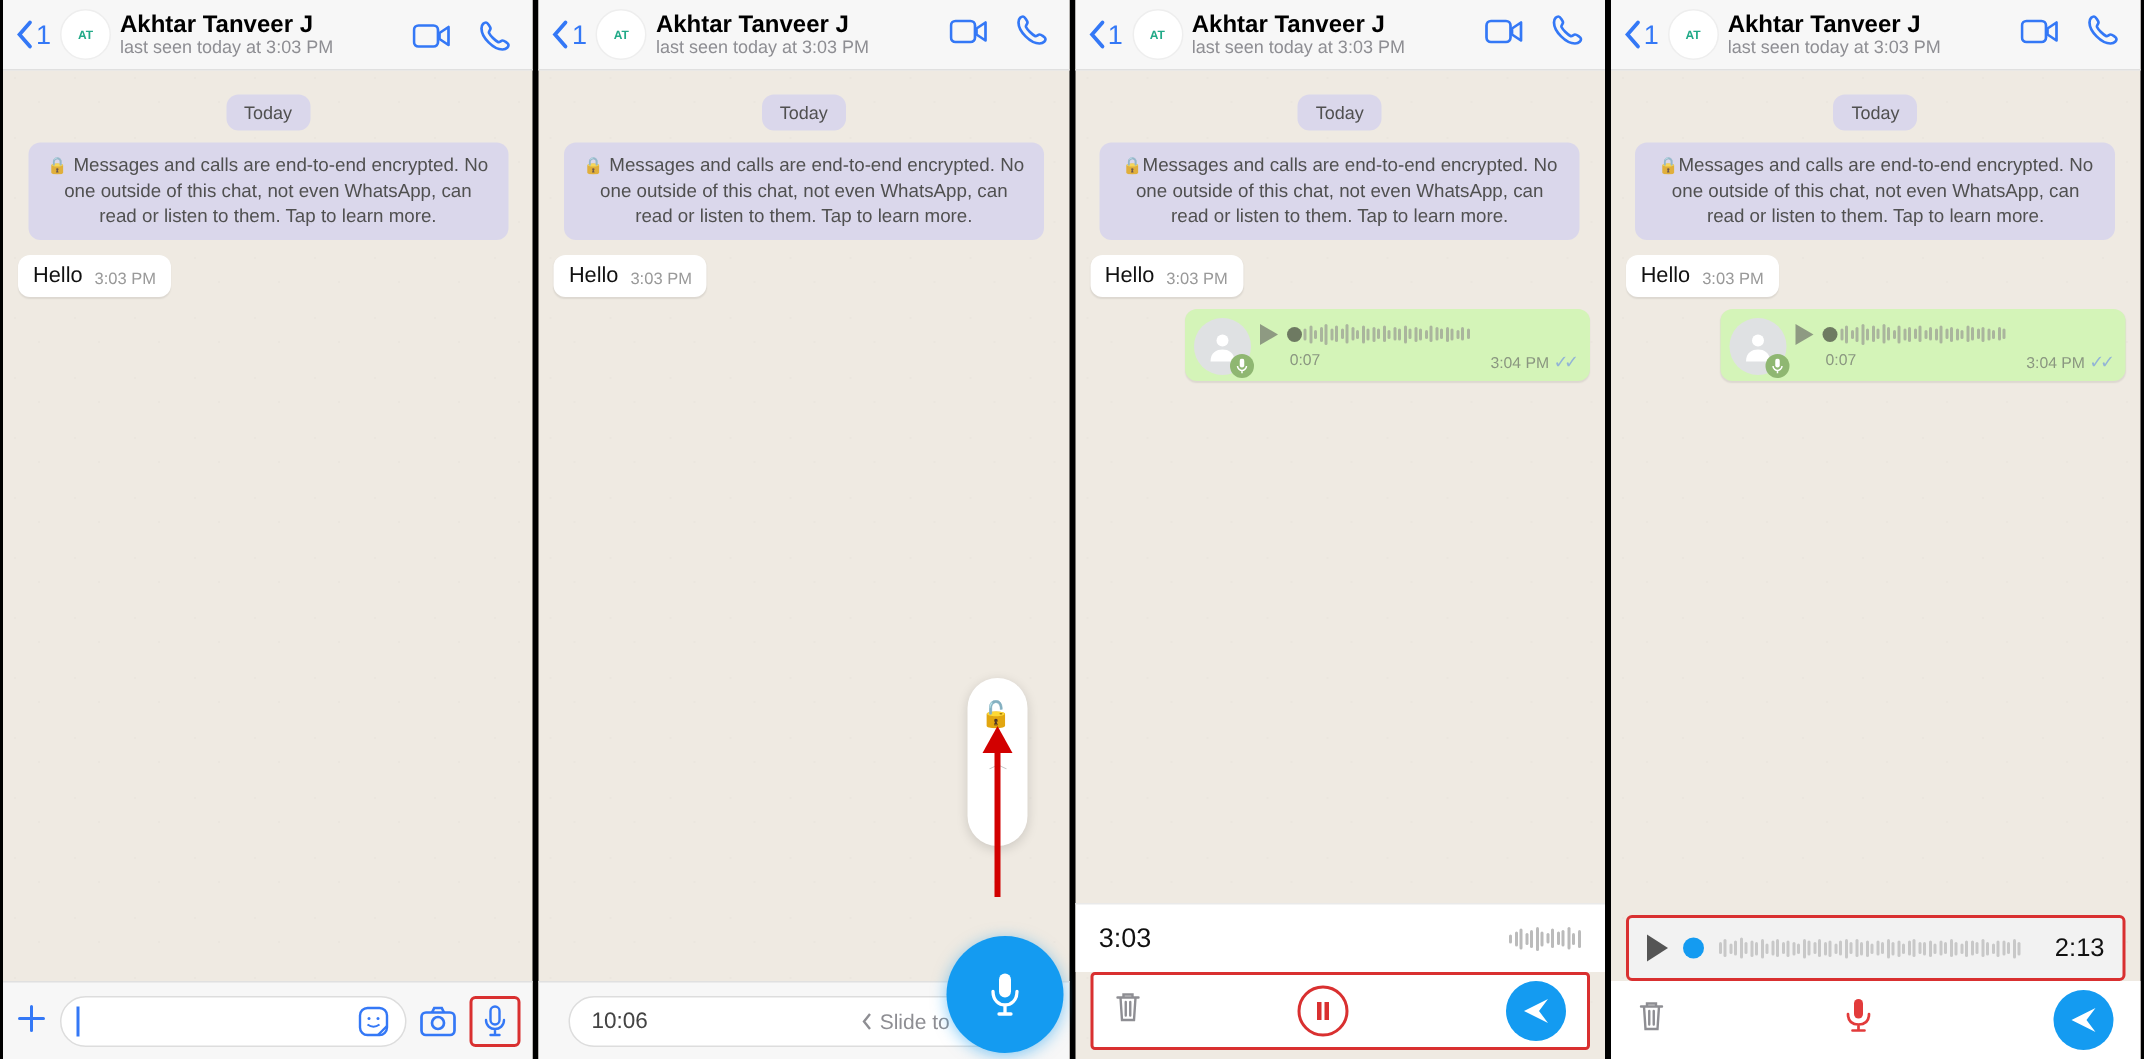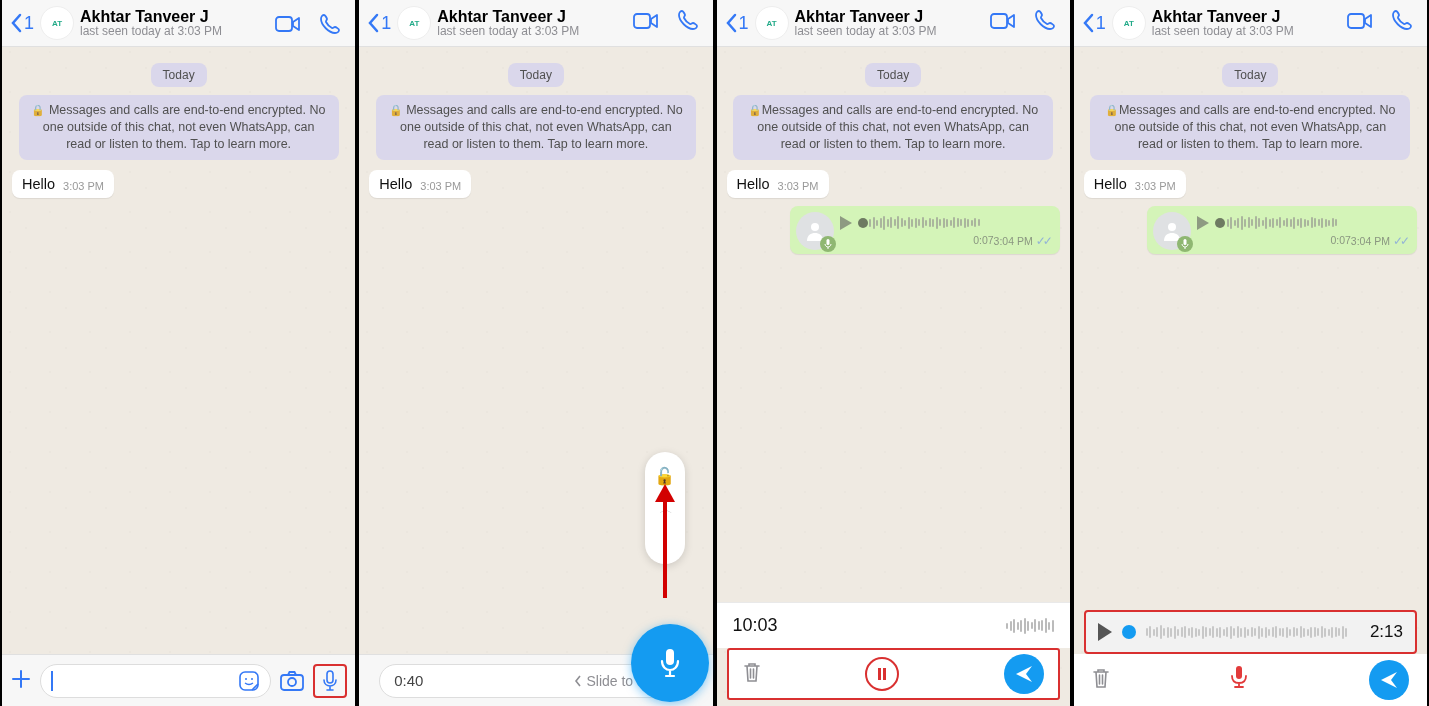--- a/index.html
+++ b/index.html
@@ -24,21 +24,21 @@
   .msg-time { font-size: 11px; color: #999; }
   .voice-out { align-self: flex-end; background: #d4f4b8; border-radius: 8px; padding: 6px 8px 4px 6px; display: flex; align-items: center; gap: 6px; margin-top: 8px; width: 270px; box-shadow: 0 1px 1px rgba(0,0,0,.08); position: relative; }
   .voice-av { width: 38px; height: 38px; border-radius: 50%; background: #dfe1e3; display: flex; align-items: center; justify-content: center; position: relative; }
   .voice-av-mic { position: absolute; bottom: -2px; right: -2px; width: 16px; height: 16px; border-radius: 50%; background: #8fb772; display: flex; align-items: center; justify-content: center; font-size: 9px; color: #fff; }
   .voice-body { flex: 1; display: flex; flex-direction: column; }
   .voice-row { display: flex; align-items: center; gap: 6px; }
   .play-tri { width: 0; height: 0; border-left: 12px solid #8e9a82; border-top: 7px solid transparent; border-bottom: 7px solid transparent; }
   .wave { flex: 1; height: 18px; display: flex; align-items: center; gap: 1.5px; }
   .wave span { width: 2px; background: #aab59d; border-radius: 1px; }
   .wave .dot { width: 10px; height: 10px; border-radius: 50%; background: #6e7a62; }
-  .voice-meta { display: flex; justify-content: flex-end; font-size: 10.5px; color: #8a9680; padding: 2px 2px 0 20px; }
+  .voice-meta { display: flex; justify-content: space-between; font-size: 10.5px; color: #8a9680; padding: 2px 2px 0 20px; }
   .checks { color: #93b4d6; font-size: 12px; letter-spacing: -3px; }
   .footer1 { height: 52px; background: #f7f7f7; display: flex; align-items: center; padding: 0 8px; gap: 8px; border-top: 1px solid #e0e0e0; }
   .plus { color: #3478f6; font-size: 28px; font-weight: 300; }
   .input { flex: 1; height: 34px; background: #fff; border: 1px solid #ddd; border-radius: 17px; display: flex; align-items: center; padding: 0 10px; }
   .cursor { width: 1.5px; height: 20px; background: #3478f6; }
   .mic-box { width: 34px; height: 34px; border: 2px solid #d93030; border-radius: 4px; display: flex; align-items: center; justify-content: center; }
   .footer2 { height: 52px; background: #f7f7f7; display: flex; align-items: center; padding: 0 20px; gap: 8px; border-top: 1px solid #e0e0e0; position: relative; }
   .rec-pill { flex: 1; height: 34px; background: #fff; border: 1px solid #ddd; border-radius: 17px; display: flex; align-items: center; justify-content: space-between; padding: 0 14px; }
   .rec-time { font-size: 15px; color: #444; }
   .slide-cancel { font-size: 14px; color: #8e8e93; display: flex; align-items: center; gap: 4px; }
@@ -179,21 +179,21 @@
     </div>
     <div class="arrow-up">
       <svg width="28" height="120" viewBox="0 0 28 120">
               <path d="M14 118 L14 14" stroke="#d20000" stroke-width="4"></path>
               <path d="M4 22 L14 4 L24 22 Z" fill="#d20000"></path>
             </svg>
     </div>
   </div>
   <div class="footer2">
     <div class="rec-pill">
-      <span class="rec-time">0:40</span>
+      <span class="rec-time">10:06</span>
       <span class="slide-cancel">
         <svg width="8" height="12" viewBox="0 0 8 12">
                 <path d="M6 1 L2 6 L6 11" stroke="#8e8e93" stroke-width="1.6" fill="none"></path>
               </svg>
         <span>Slide to cancel</span>
       </span>
     </div>
     <div class="big-mic">
       <svg width="24" height="32" viewBox="0 0 24 32">
               <rect x="8" y="2" width="8" height="16" rx="4" fill="#fff"></rect>
@@ -287,21 +287,21 @@
         </div>
         <div class="voice-meta">
           <span>0:07</span>
           <span><span>3:04 PM</span> <span class="checks">✓✓</span></span>
         </div>
       </div>
     </div>
   </div>
   <div class="review-top">
     <div class="rev-row1">
-      <span class="rev-time">10:03</span>
+      <span class="rev-time">3:03</span>
       <div class="rev-wave">
         <span style="height:6px"></span>
               <span style="height:10px"></span>
               <span style="height:14px"></span>
               <span style="height:8px"></span>
               <span style="height:12px"></span>
               <span style="height:16px"></span>
               <span style="height:10px"></span>
               <span style="height:7px"></span>
               <span style="height:13px"></span>

